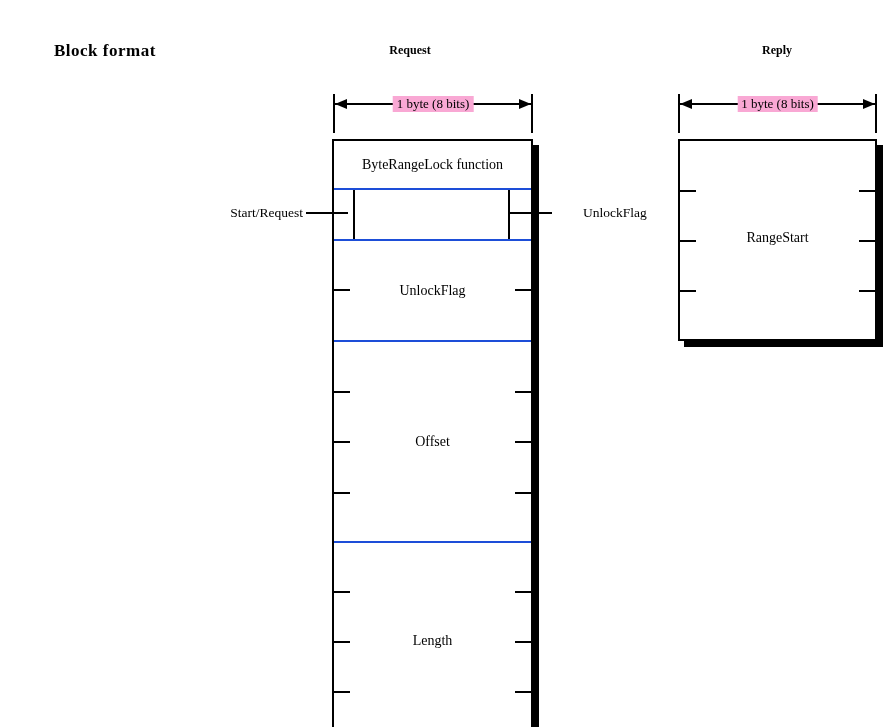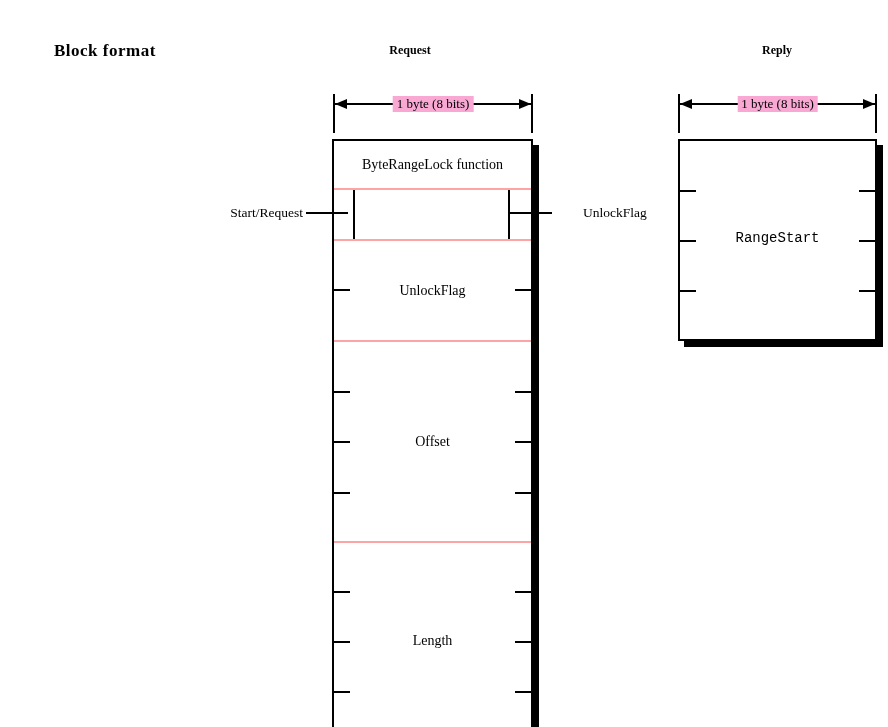--- a/index.html
+++ b/index.html
@@ -44,27 +44,27 @@
     border:2px solid #000; box-shadow:6px 6px 0 #000;
   }
   .block.request { left:332px; top:103px; width:201px; height:602px; }
   .block.reply   { left:678px; top:103px; width:199px; height:202px; }
 
   .row {
     position:relative; box-sizing:border-box;
     display:flex; align-items:center; justify-content:center;
     font-size:14px; text-align:center;
   }
-  .row.bordered { border-bottom:2px solid #fca5a5; }
+  .row.bordered { border-bottom:2px solid #1d4ed8; }
   .row.h1  { height:49px; }
   .row.h1b { height:51px; }
   .row.h2  { height:101px; }
   .row.h4  { height:201px; }
   .row.h4last { height:196px; }
-  .row.h4reply { height:193px;font-family:Liberation Mono, monospace; }
+  .row.h4reply { height:193px; }
 
   .tick { position:absolute; width:16px; height:2px; background:#000; }
   .tick.l { left:0; }
   .tick.r { right:0; }
 
   .flag-divider { position:absolute; top:0; bottom:0; width:2px; background:#000; }
   .flag-divider.left  { left:19px; }
   .flag-divider.right { left:174px; }
 
   .leader { position:absolute; height:2px; background:#000; }

